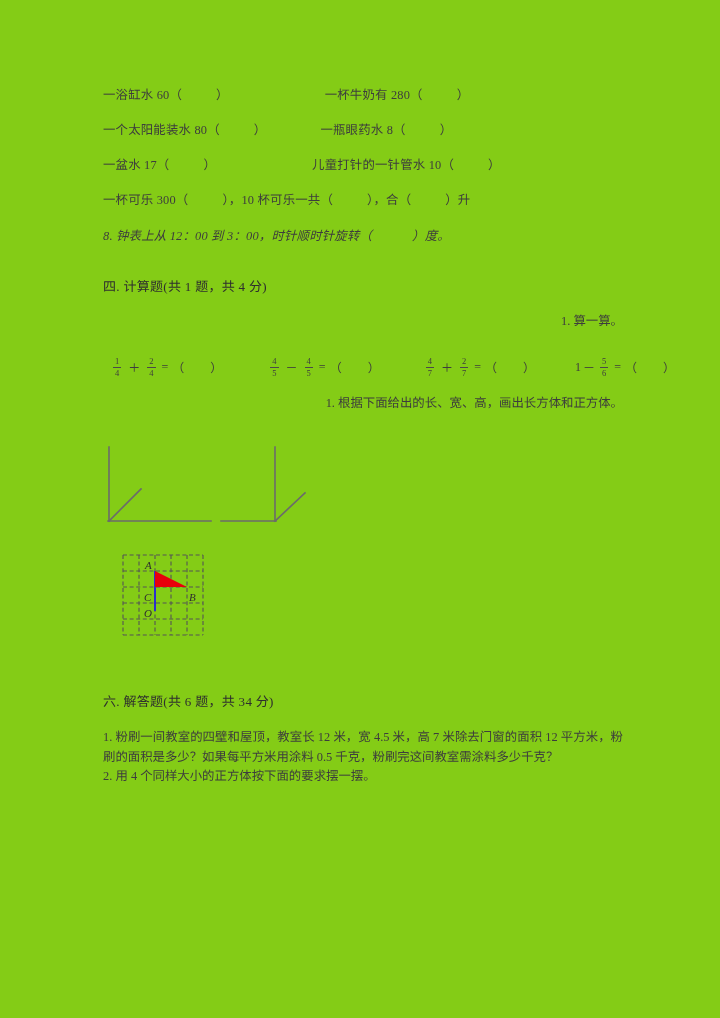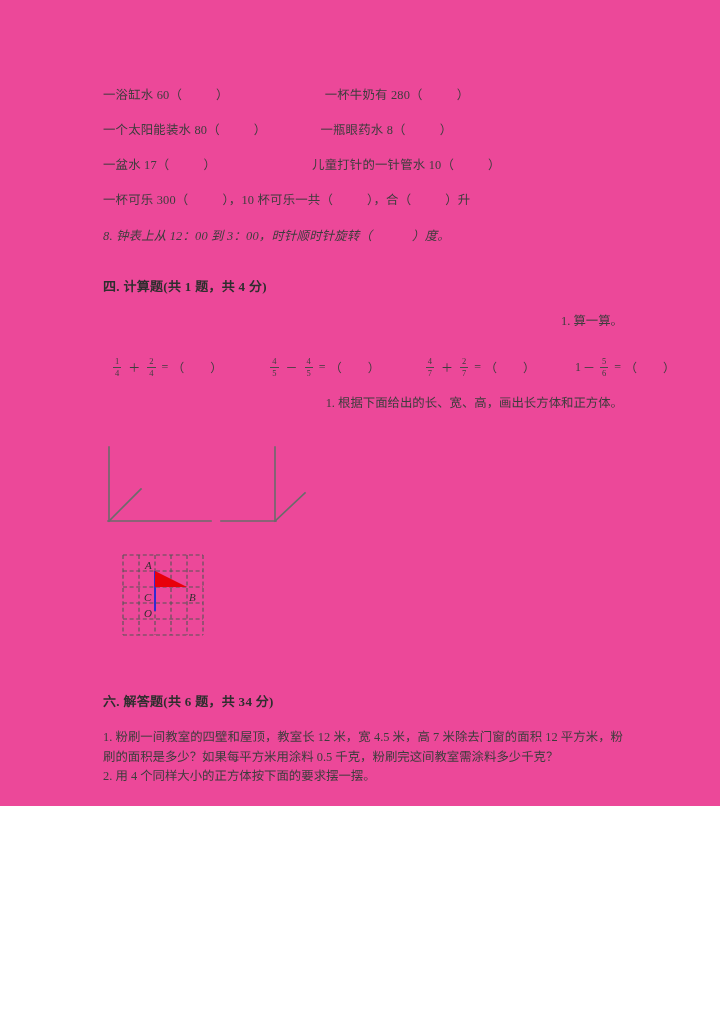--- a/index.html
+++ b/index.html
@@ -15,22 +15,22 @@
     overflow: hidden;
     font-family: "Liberation Serif", "DejaVu Serif", serif;
     color: #3a3a3a;
     -webkit-font-smoothing: antialiased;
   }
 
   .page {
     position: absolute;
     left: 0; top: 0;
     width: 720px;
-    height: 806px;
-    background: #ec4899;
+    height: 1018px;
+    background: #84cc16;
   }
 
   .content {
     position: absolute;
     left: 103px;
     top: 78px;
     width: 520px;
   }
 
   
@@ -42,21 +42,21 @@
     letter-spacing: 0.2px;
   }
   .qline .pad-md { display: inline-block; width: 54px; }
   .qline .pad-lg { display: inline-block; width: 96px; }
 
   .blank { display: inline-block; width: 34px; }
   .blank-wide { display: inline-block; width: 40px; }
 
   .sec-head {
     font-size: 13px;
-    font-weight: bold;
+    font-weight: normal;
     color: #2e2e2e;
     margin-top: 22px;
     margin-bottom: 6px;
     letter-spacing: 0.3px;
   }
 
   .q {
     font-size: 12.4px;
     line-height: 20px;
     color: #3d3d3d;

